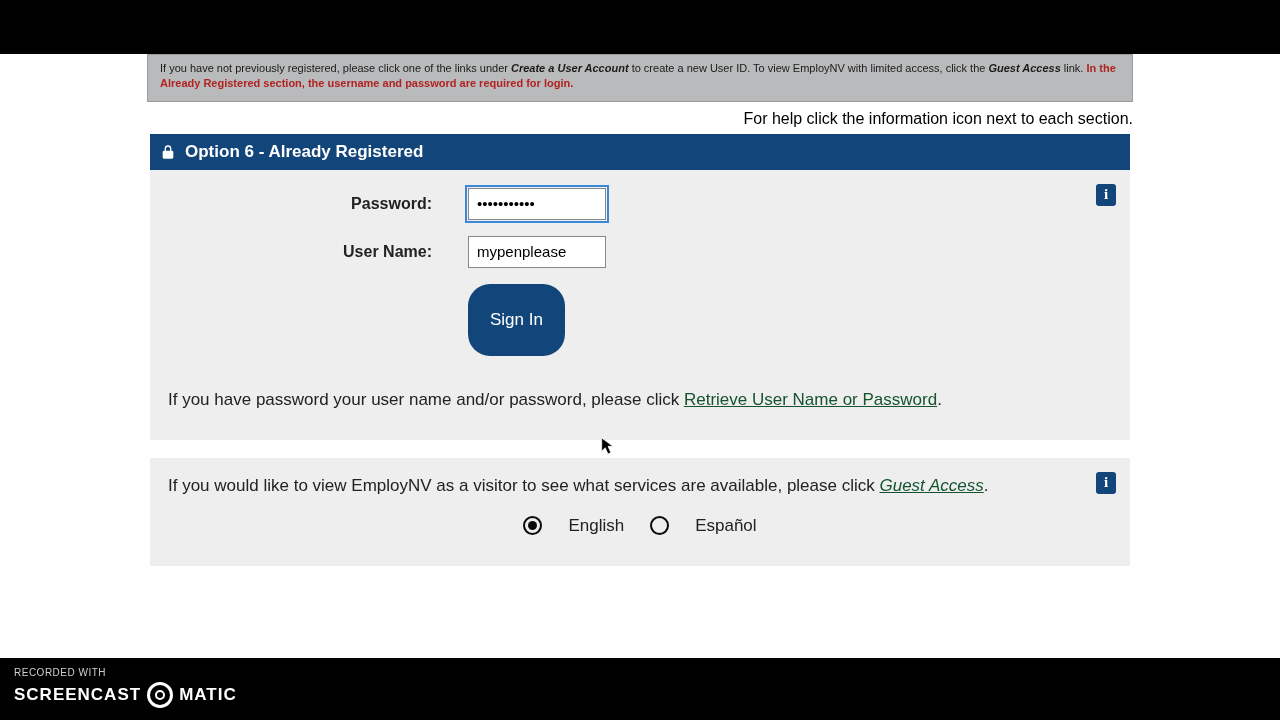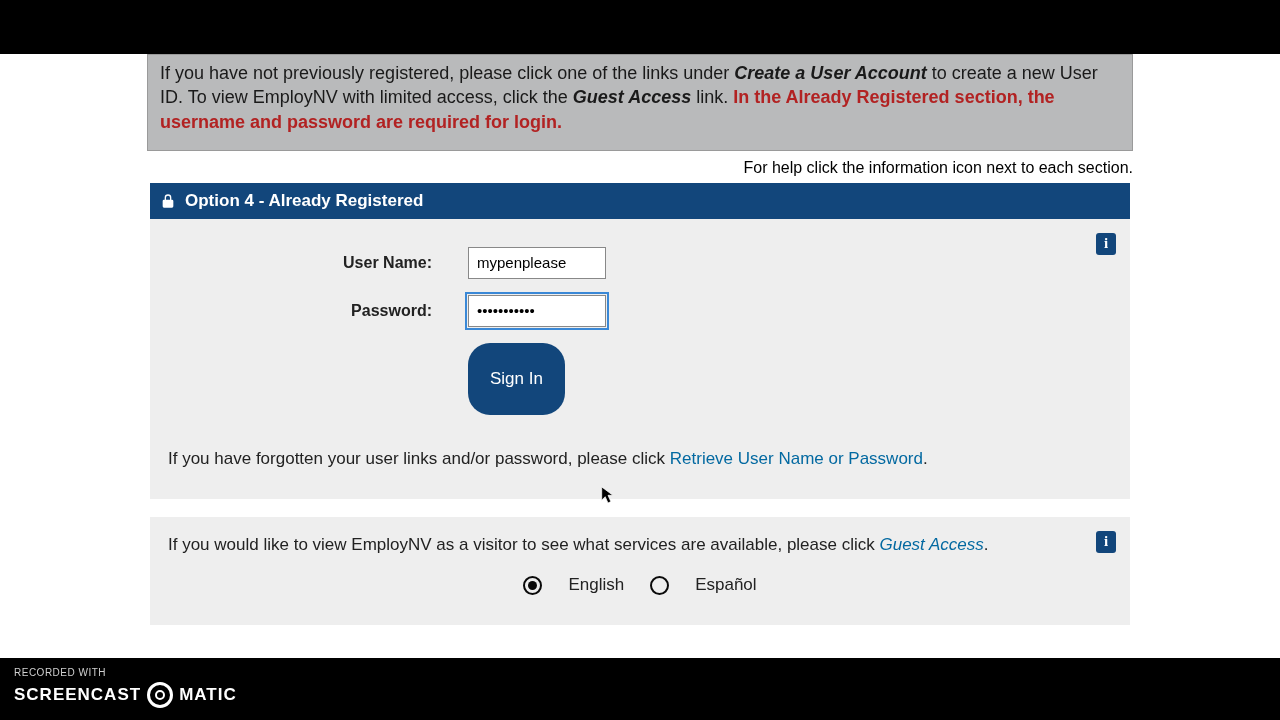--- a/index.html
+++ b/index.html
@@ -13,22 +13,22 @@
   }
   .topbar {
     background: #000;
     height: 54px;
     width: 100%;
   }
   .notice-box {
     background: #b9babb;
     border: 1px solid #9a9a9a;
     margin: 0 147px;
-    padding: 6px 12px 16px 12px;
-    font-size: 18px;
+    padding: 6px 12px 10px 12px;
+    font-size: 11px;
     line-height: 1.35;
     color: #1a1a1a;
   }
   .notice-box .em1 { font-style: italic; font-weight: bold; }
   .notice-box .em2 { font-style: italic; font-weight: bold; }
   .notice-box .red { color: #b22222; font-weight: bold; }
   .help-line {
     text-align: right;
     margin: 8px 147px 6px 0;
     font-size: 16px;
@@ -110,31 +110,32 @@
     border-radius: 22px;
     padding: 26px 22px;
     font-size: 17px;
     cursor: pointer;
   }
   .forgot-line {
     margin-top: 34px;
     font-size: 17px;
   }
   .link {
-    color: #0369a1;
+    color: #14532d;
+    text-decoration: underline;
     cursor: pointer;
   }
   .link-em { font-style: italic; }
   .panel-gap { height: 18px; }
   .guest-line { font-size: 17px; margin-bottom: 20px;}
   .radio-row {
     display: flex;
     justify-content: center;
     gap: 26px;
-    align-items: flex-end;
+    align-items: flex-start;
     font-size: 17px;
   }
   .radio {
     width: 19px; height: 19px; border: 2.5px solid #0a0a0a; border-radius: 50%;
     display: inline-flex; align-items: center; justify-content: center;
     cursor: pointer;
   }
   .radio.checked::after {
     content: ""; width: 9px; height: 9px; background: #0a0a0a; border-radius: 50%;
   }
@@ -191,39 +192,39 @@
 
   <div class="help-line">For help click the information icon next to each section.</div>
 
   <div class="panel">
     <div class="panel-header">
       <span class="hicon">
         <svg viewBox="0 0 24 24">
             <path d="M12 2a5 5 0 0 0-5 5v3H6a2 2 0 0 0-2 2v8a2 2 0 0 0 2 2h12a2 2 0 0 0 2-2v-8a2 2 0 0 0-2-2h-1V7a5 5 0 0 0-5-5zm-3 5a3 3 0 1 1 6 0v3H9V7z"></path>
           </svg>
       </span>
-      <span>Option 4 - Already Registered</span>
+      <span>Option 6 - Already Registered</span>
     </div>
     <div class="panel-body">
       <div class="info-icon">
           <span>i</span>
         </div>
 
+      <div class="form-row">
+        <label>Password:</label>
+        <input type="text" class="focused" value="•••••••••••" style="">
+      </div>
       <div class="form-row" style="margin-top:10px;">
         <label>User Name:</label>
         <input type="text" value="mypenplease" style="">
       </div>
-      <div class="form-row">
-        <label>Password:</label>
-        <input type="text" class="focused" value="•••••••••••" style="">
-      </div>
       <button class="btn-signin">Sign In</button>
 
       <div class="forgot-line">
-        <span>If you have forgotten your user links and/or password, please click  </span><a class="link">Retrieve User Name or Password</a><span>.</span>
+        <span>If you have password your user name and/or password, please click  </span><a class="link">Retrieve User Name or Password</a><span>.</span>
       </div>
 
       
       <svg class="cursor-arrow" viewBox="0 0 20 28">
           <path d="M1 1 L1 20 L6 15 L10 24 L14 22 L10 13 L17 13 Z" fill="#000" stroke="#fff" stroke-width="1"></path>
         </svg>
     </div>
   </div>
 
   <div class="panel-gap"></div>

